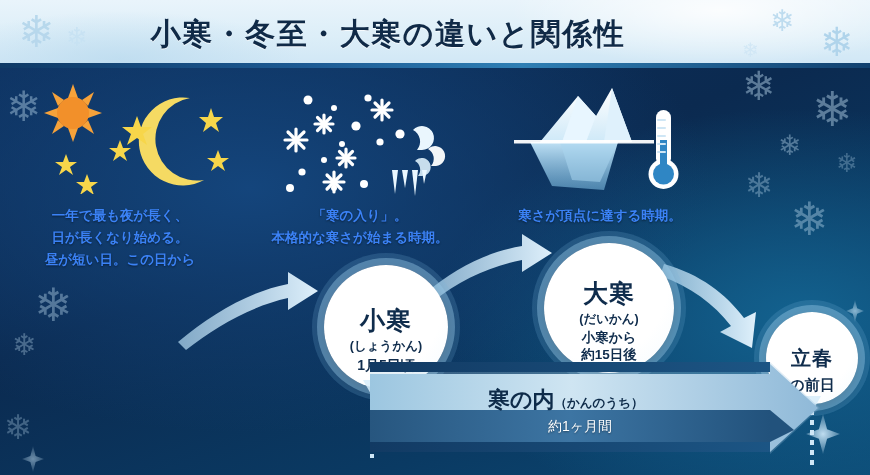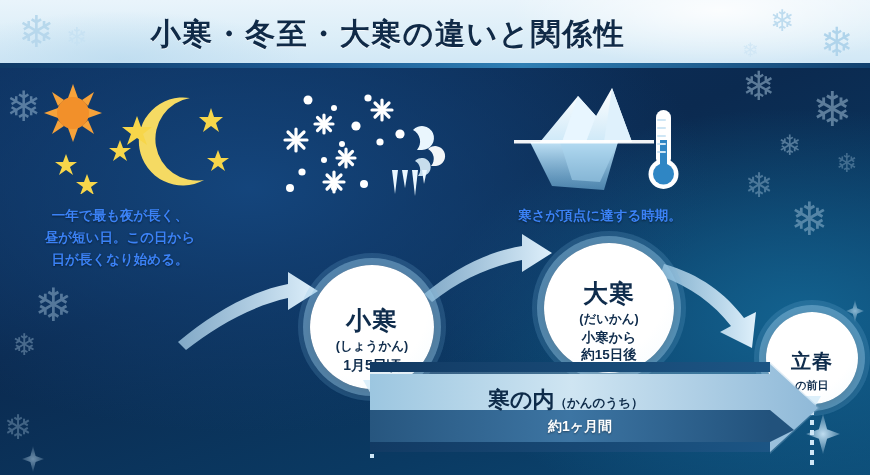--- a/index.html
+++ b/index.html
@@ -107,21 +107,21 @@
     justify-content: center;
     color: #0f2c4c;
     text-align: center;
   }
   .node .n-main { font-size: 25px; font-weight: bold; letter-spacing: 1px; margin-top: 24px; }
   .node .n-kana { font-size: 12.5px; font-weight: bold; margin-top: 1px; }
   .node .n-date { font-size: 14px; font-weight: bold; margin-top: 2px; }
   .node .n-sub  { font-size: 13.5px; font-weight: bold; line-height: 1.25; margin-top: 2px; }
 
   .node-small .n-main { font-size: 20px; }
-  .node-small .n-sub  { font-size: 11px; margin-top: 4px; }
+  .node-small .n-sub  { font-size: 15px; margin-top: 4px; }
 
   
   .dropline {
     position: absolute;
     width: 4px;
     background-image: linear-gradient(to bottom, #cfe6f6 0 5px, rgba(0,0,0,0) 5px 10px);
     background-size: 4px 10px;
   }
   .droptri {
     position: absolute;
@@ -138,21 +138,21 @@
     position: absolute;
     color: #0e2b49;
     font-weight: bold;
     white-space: nowrap;
   }
   .band-label .big { font-size: 22px; }
   .band-label .kana { font-size: 12.5px; }
   .band-sub {
     position: absolute;
     color: #ffffff;
-    font-weight: bold;
+    font-weight: normal;
     font-size: 14px;
     white-space: nowrap;
     text-shadow: 0 1px 2px rgba(0,0,0,.4);
   }
 </style>
 </head>
 <body>
 
 <div id="stage">
 
@@ -314,24 +314,28 @@
           <line x1="158" y1="54" x2="165" y2="54"></line>
           <line x1="158" y1="62" x2="165" y2="62"></line>
           <line x1="158" y1="70" x2="165" y2="70"></line>
         </g>
       </g>
     </svg>
   </div>
 
   <div class="caption" style="left:20px; top:205px; width:200px;">
     <div>一年で最も夜が長く、</div>
+    <div>日が長くなり始める。</div>
     <div>昼が短い日。この日から</div>
-    <div>日が長くなり始める。</div>
-  </div>
-
+  </div>
+
+  <div class="caption" style="left:248px; top:205px; width:224px;">
+    <div>「寒の入り」。</div>
+    <div>本格的な寒さが始まる時期。</div>
+  </div>
 
   <div class="caption" style="left:488px; top:205px; width:224px;">
     <div>寒さが頂点に達する時期。</div>
   </div>
 
   <svg style="position:absolute; left:0; top:68px;" width="870" height="407" viewBox="0 0 870 407">
     <defs>
       <linearGradient id="arrGrad" x1="0" y1="0" x2="1" y2="0">
         <stop offset="0%" stop-color="#a8cfe8" stop-opacity=".75"></stop>
         <stop offset="100%" stop-color="#dff0fb"></stop>
@@ -348,21 +352,21 @@
                C 490 198, 460 212, 432 234 Z" fill="url(#arrGrad)"></path>
     </g>
 
     <g>
       <path d="M664 196 C 700 206, 726 226, 744 250 L 756 244 L 752 280 L 720 264 L 731 258
                C 714 236, 690 218, 660 208 Z" fill="url(#arrGrad)"></path>
     </g>
   </svg>
 
 
-  <div class="node" style="left:310px; top:265px; width:124px; height:124px;">
+  <div class="node" style="left:324px; top:265px; width:124px; height:124px;">
     <div class="n-main">小寒</div>
     <div class="n-kana">(しょうかん)</div>
     <div class="n-date">1月5日頃</div>
   </div>
 
   <div class="node" style="left:544px; top:243px; width:130px; height:130px;">
     <div class="n-main">大寒</div>
     <div class="n-kana">(だいかん)</div>
     <div class="n-sub">小寒から</div>
     <div class="n-sub" style="margin-top:0;">約15日後</div>

